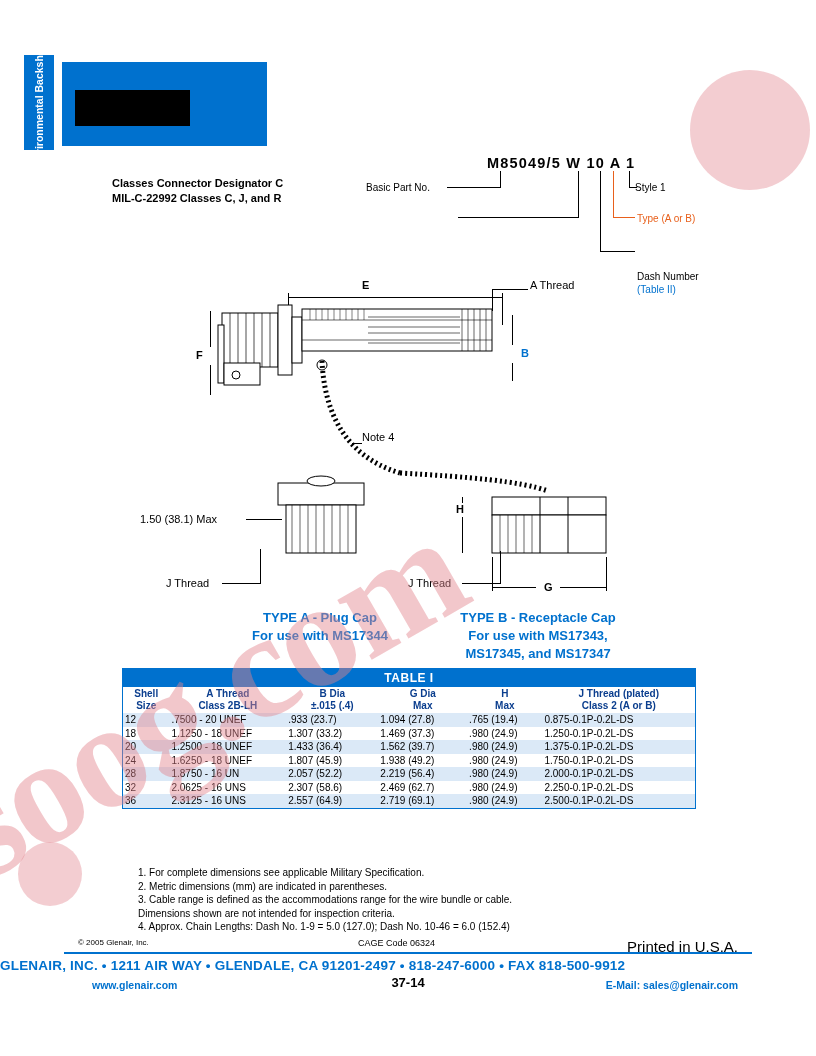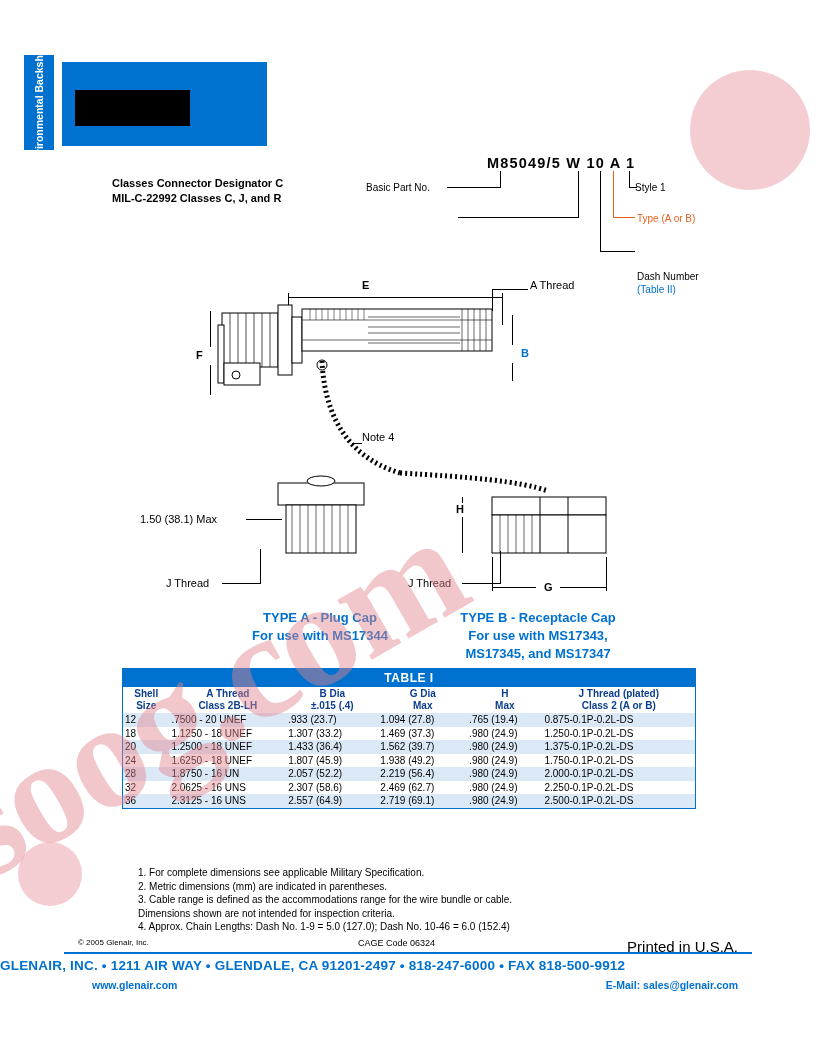--- a/index.html
+++ b/index.html
@@ -432,20 +432,21 @@
     <div>     Dimensions shown are not intended for inspection criteria.</div>
     <div>4.  Approx. Chain Lengths: Dash No. 1-9 = 5.0 (127.0); Dash No. 10-46 = 6.0 (152.4)</div>
   </div>
 
   <div class="copy">© 2005 Glenair, Inc.</div>
   <div class="cage">CAGE Code 06324</div>
   <div class="printed">Printed in U.S.A.</div>
   <div class="rule"></div>
   <div class="foot1">GLENAIR, INC.  •  1211 AIR WAY  •  GLENDALE, CA 91201-2497  •  818-247-6000  •  FAX 818-500-9912</div>
   <div class="foot2">www.glenair.com</div>
+  <div class="pagenum">37-14</div>
   <div class="foot3">E-Mail: sales@glenair.com</div>
 
   <div class="watermark">
     <div class="wm-dot" style="left:690px;top:70px;width:120px;height:120px;"></div>
     <div class="wm-dot" style="left:18px;top:842px;width:64px;height:64px;"></div>
     <div class="wm-text">isoog.com</div>
   </div>
 
 </div>
 

